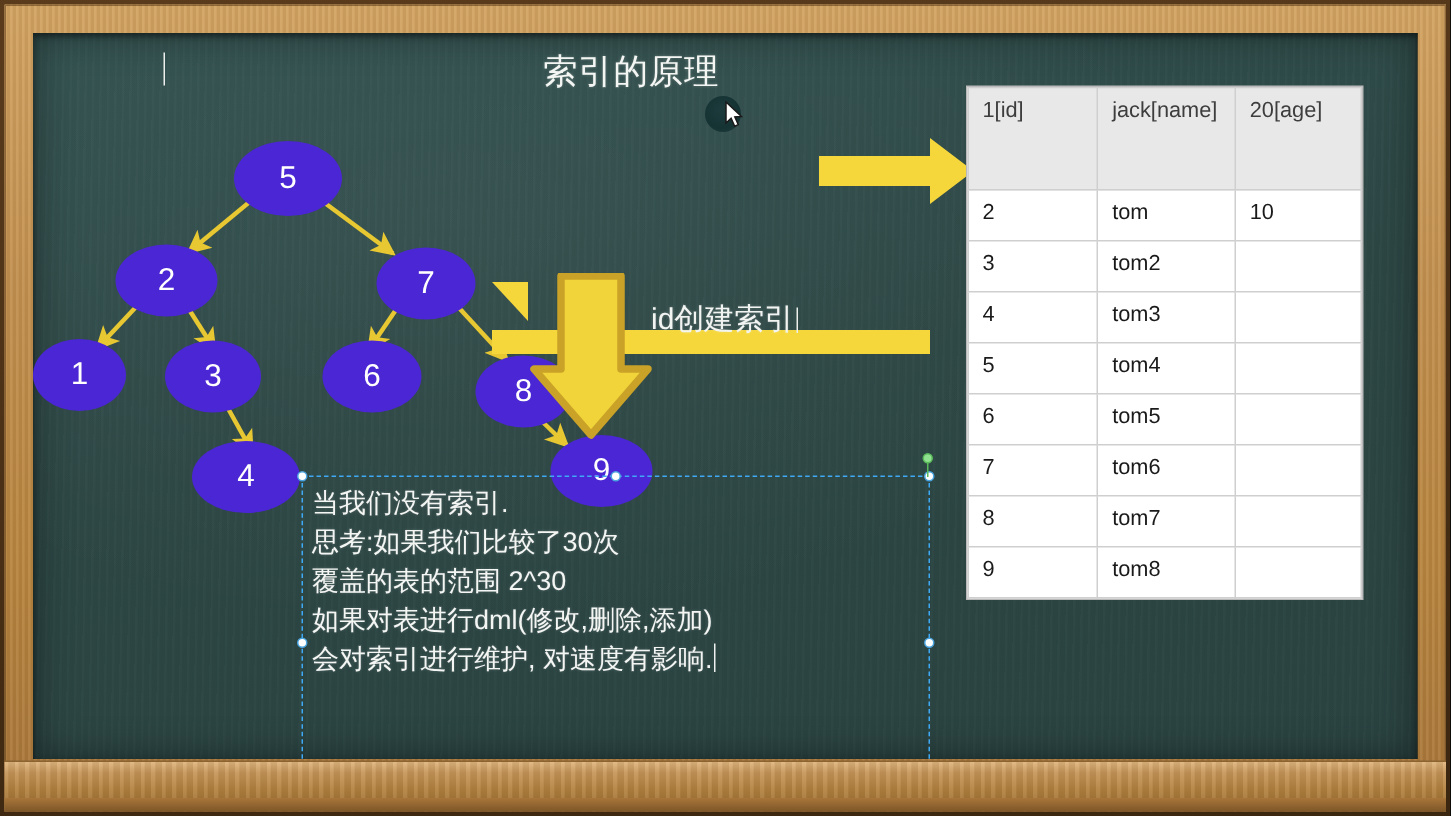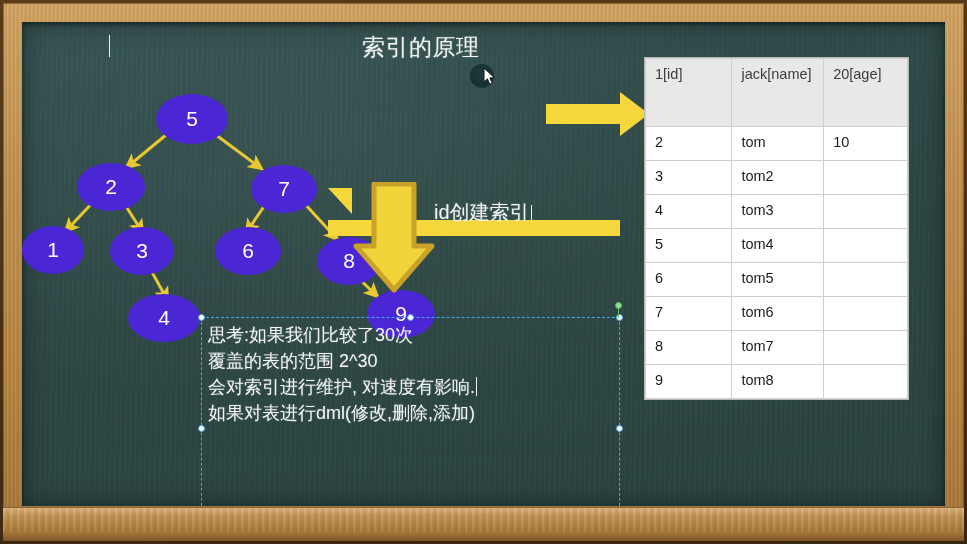--- a/index.html
+++ b/index.html
@@ -368,24 +368,25 @@
       <span class="handle h-tc"></span>
       <span class="handle h-tr"></span>
       <span class="handle h-ml"></span>
       <span class="handle h-mr"></span>
 
       <span class="rot-stem"></span>
       <span class="rot-handle"></span>
     </div>
 
     <div class="note" id="note-lines">
+        <div>当我们没有索引.</div>
         <div>思考:如果我们比较了30次</div>
         <div>覆盖的表的范围 2^30</div>
+        <div>如果对表进行dml(修改,删除,添加)</div>
         <div>会对索引进行维护,  对速度有影响.<span class="caret"></span></div>
-        <div>如果对表进行dml(修改,删除,添加)</div>
       </div>
 
   </div>
 
   <div class="ledge"></div>
   <div class="ledge-lip"></div>
 
 
 </div>
 

